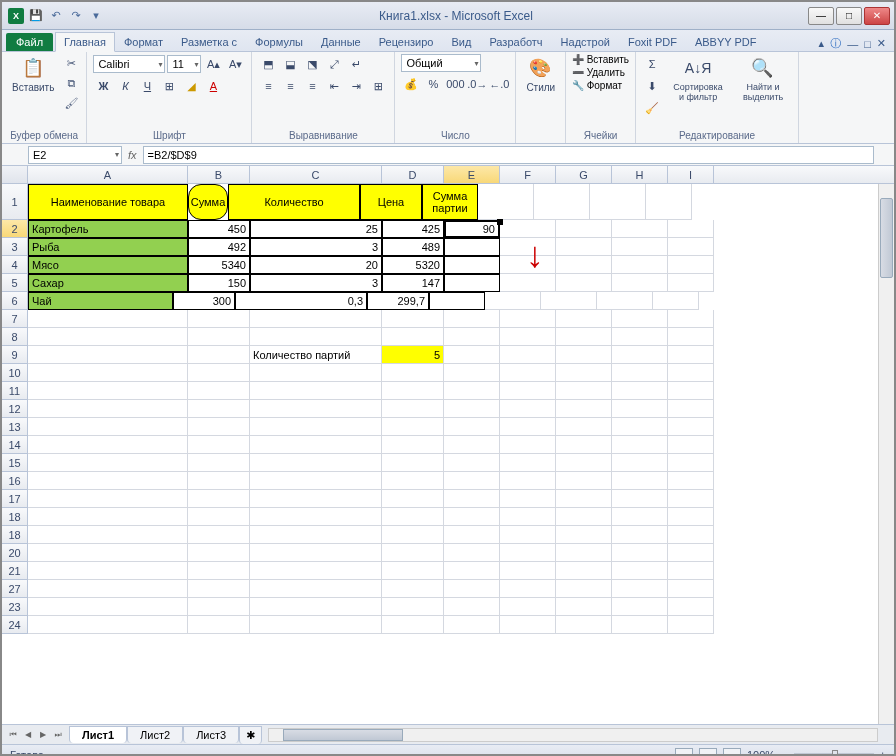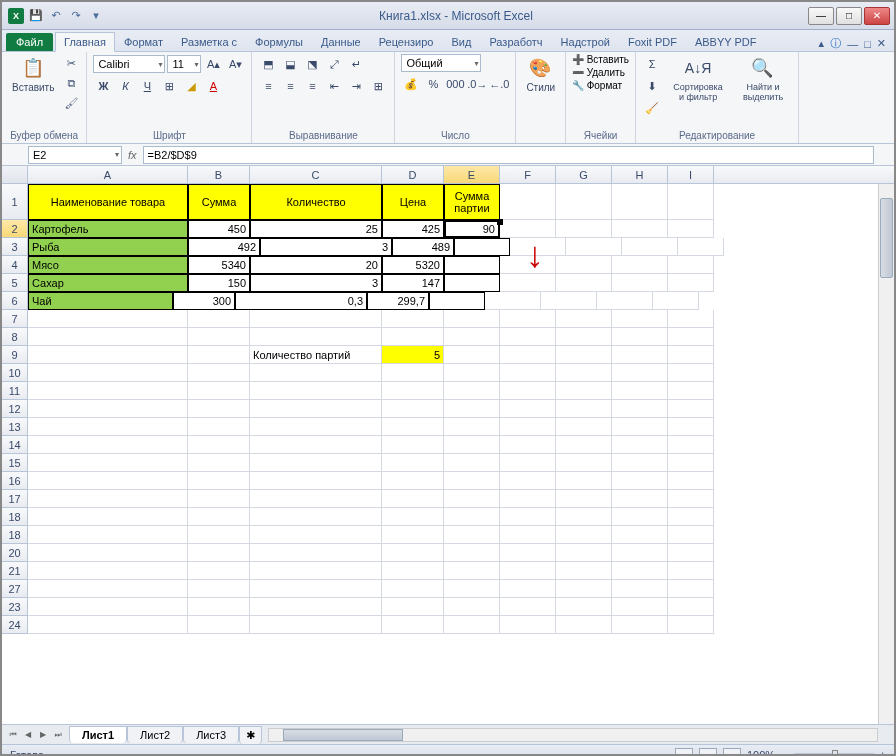--- a/index.html
+++ b/index.html
@@ -285,21 +285,21 @@
         <div class="row-h">18</div>
         <div class="row-h">20</div>
         <div class="row-h">21</div>
         <div class="row-h">27</div>
         <div class="row-h">23</div>
         <div class="row-h">24</div>
       </div>
     <div class="cells" id="cells">
         <div class="row tall">
           <div class="cell hdr-cell" style="width: 160px;">Наименование товара</div>
-          <div class="cell hdr-cell" style="width: 62px;">Сумма</div>
+          <div class="cell hdr-cell" style="width: 40px; border-radius: 13px;">Сумма</div>
           <div class="cell hdr-cell" style="width: 132px;">Количество</div>
           <div class="cell hdr-cell" style="width: 62px;">Цена</div>
           <div class="cell hdr-cell" style="width: 56px; white-space: normal; line-height: 1.1; text-align: center;">Сумма партии</div>
           <div class="cell" style="width: 56px;"></div>
           <div class="cell" style="width: 56px;"></div>
           <div class="cell" style="width: 56px;"></div>
           <div class="cell" style="width: 46px;"></div>
         </div>
         <div class="row">
           <div class="cell name-cell" style="width: 160px;">Картофель</div>
@@ -307,21 +307,21 @@
           <div class="cell data-cell" style="width: 132px;">25</div>
           <div class="cell data-cell" style="width: 62px;">425</div>
           <div class="cell data-cell sel-cell" style="width: 56px;">90</div>
           <div class="cell" style="width: 56px;"></div>
           <div class="cell" style="width: 56px;"></div>
           <div class="cell" style="width: 56px;"></div>
           <div class="cell" style="width: 46px;"></div>
         </div>
         <div class="row">
           <div class="cell name-cell" style="width: 160px;">Рыба</div>
-          <div class="cell data-cell" style="width: 72px;">492</div>
+          <div class="cell data-cell" style="width: 62px;">492</div>
           <div class="cell data-cell" style="width: 132px;">3</div>
           <div class="cell data-cell" style="width: 62px;">489</div>
           <div class="cell data-cell" style="width: 56px; border: 1px solid rgb(0, 0, 0);"></div>
           <div class="cell" style="width: 56px;"></div>
           <div class="cell" style="width: 56px;"></div>
           <div class="cell" style="width: 56px;"></div>
           <div class="cell" style="width: 46px;"></div>
         </div>
         <div class="row">
           <div class="cell name-cell" style="width: 160px;">Мясо</div>

